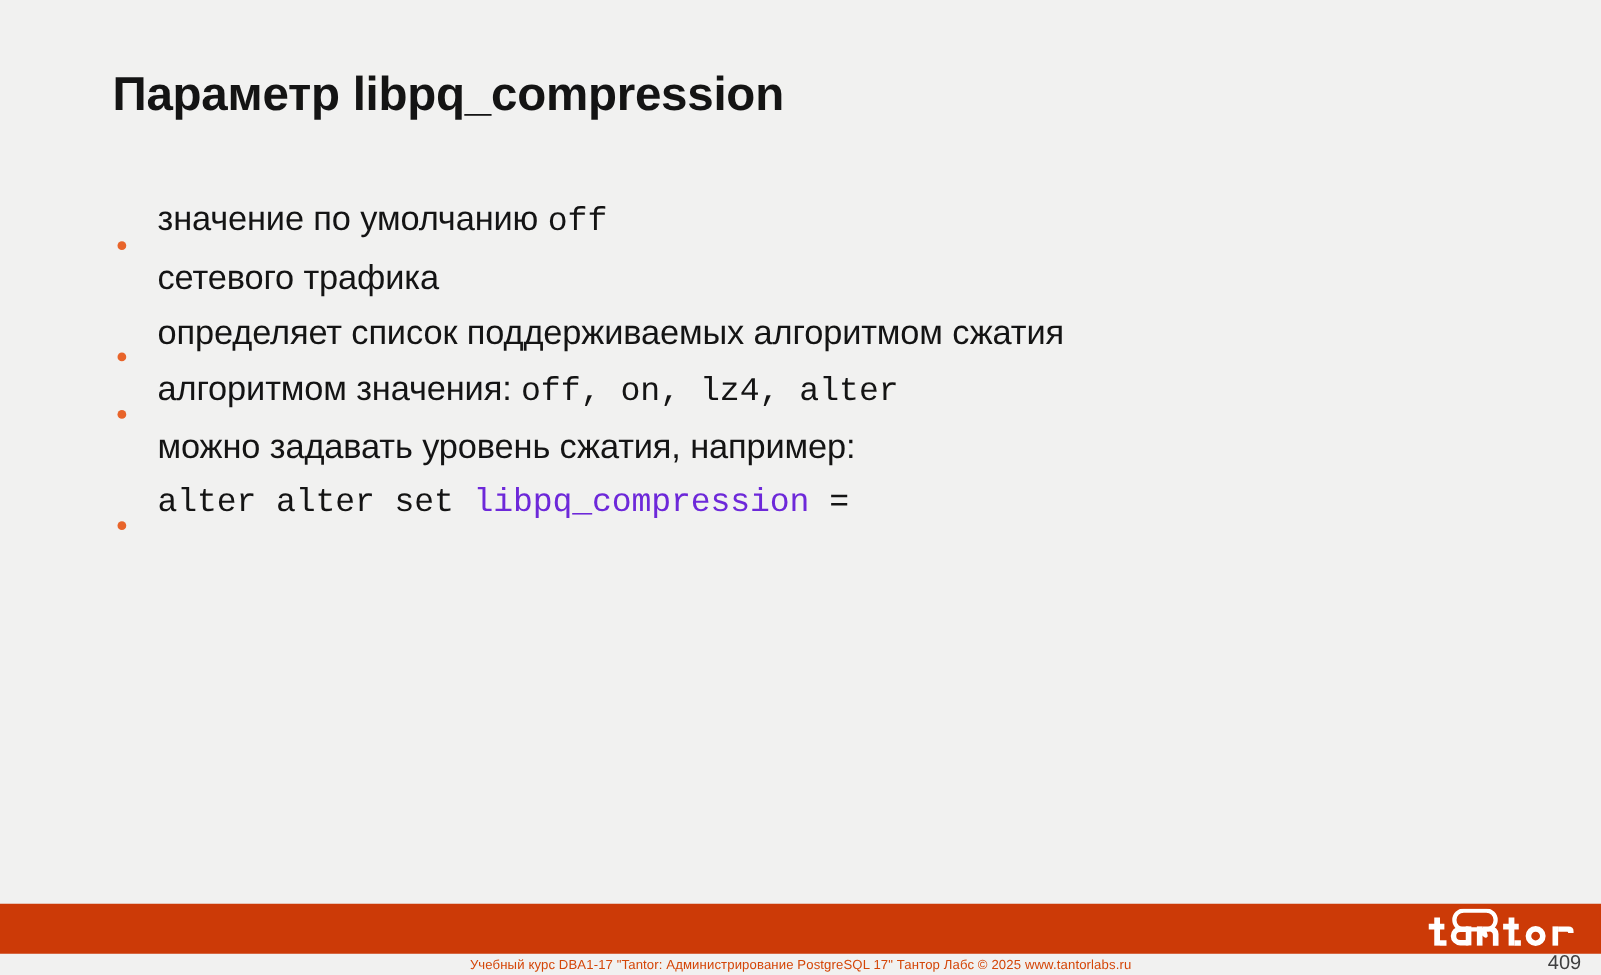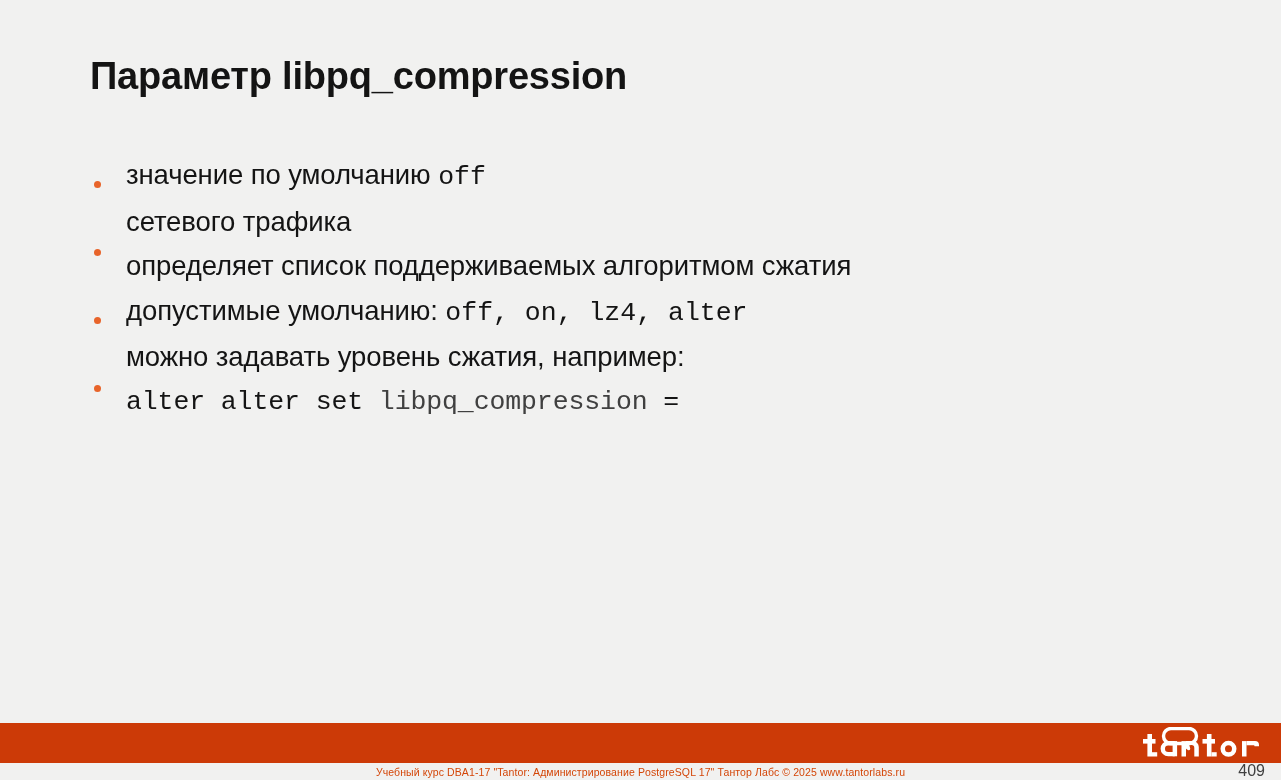--- a/index.html
+++ b/index.html
@@ -38,21 +38,21 @@
 
   
   .bullets {
     position: absolute;
     left: 88px;
     top: 152px;
     width: 1130px;
   }
   .bullet-row {
     display: flex;
-    align-items: center;
+    align-items: flex-end;
     margin-bottom: 0px;
   }
   .bullet-marker {
     flex: 0 0 38px;
     width: 38px;
     padding-top: 17px;
     box-sizing: border-box;
   }
   .bullet-marker .dot {
     display: block;
@@ -76,21 +76,21 @@
     letter-spacing: 0px;
   }
   .code-block {
     font-family: "Liberation Mono", "DejaVu Sans Mono", monospace;
     font-size: 26.5px;
     line-height: 44.5px;
     color: #141414;
     white-space: pre;
   }
   .kw-cyan {
-    color: #404040;
+    color: #6d28d9;
   }
 
   
   .footer-bar {
     position: absolute;
     left: 0;
     top: 722px;
     width: 1281px;
     height: 40px;
     background: #cc3a07;
@@ -154,21 +154,21 @@
         <div>сетевого трафика</div>
         <div>определяет список поддерживаемых алгоритмом сжатия</div>
       </div>
     </div>
 
     <div class="bullet-row">
       <div class="bullet-marker">
           <span class="dot"></span>
         </div>
       <div class="bullet-text">
-        <span>допустимые умолчанию: </span><span class="mono">off, on, lz4, alter</span>
+        <span>алгоритмом значения: </span><span class="mono">off, on, lz4, alter</span>
       </div>
     </div>
 
     <div class="bullet-row">
       <div class="bullet-marker">
           <span class="dot"></span>
         </div>
       <div class="bullet-text">
         <div>можно задавать уровень сжатия, например:</div>
         <div class="code-block"><span>alter alter set </span><span class="kw-cyan">libpq_compression</span><span> =</span></div>

